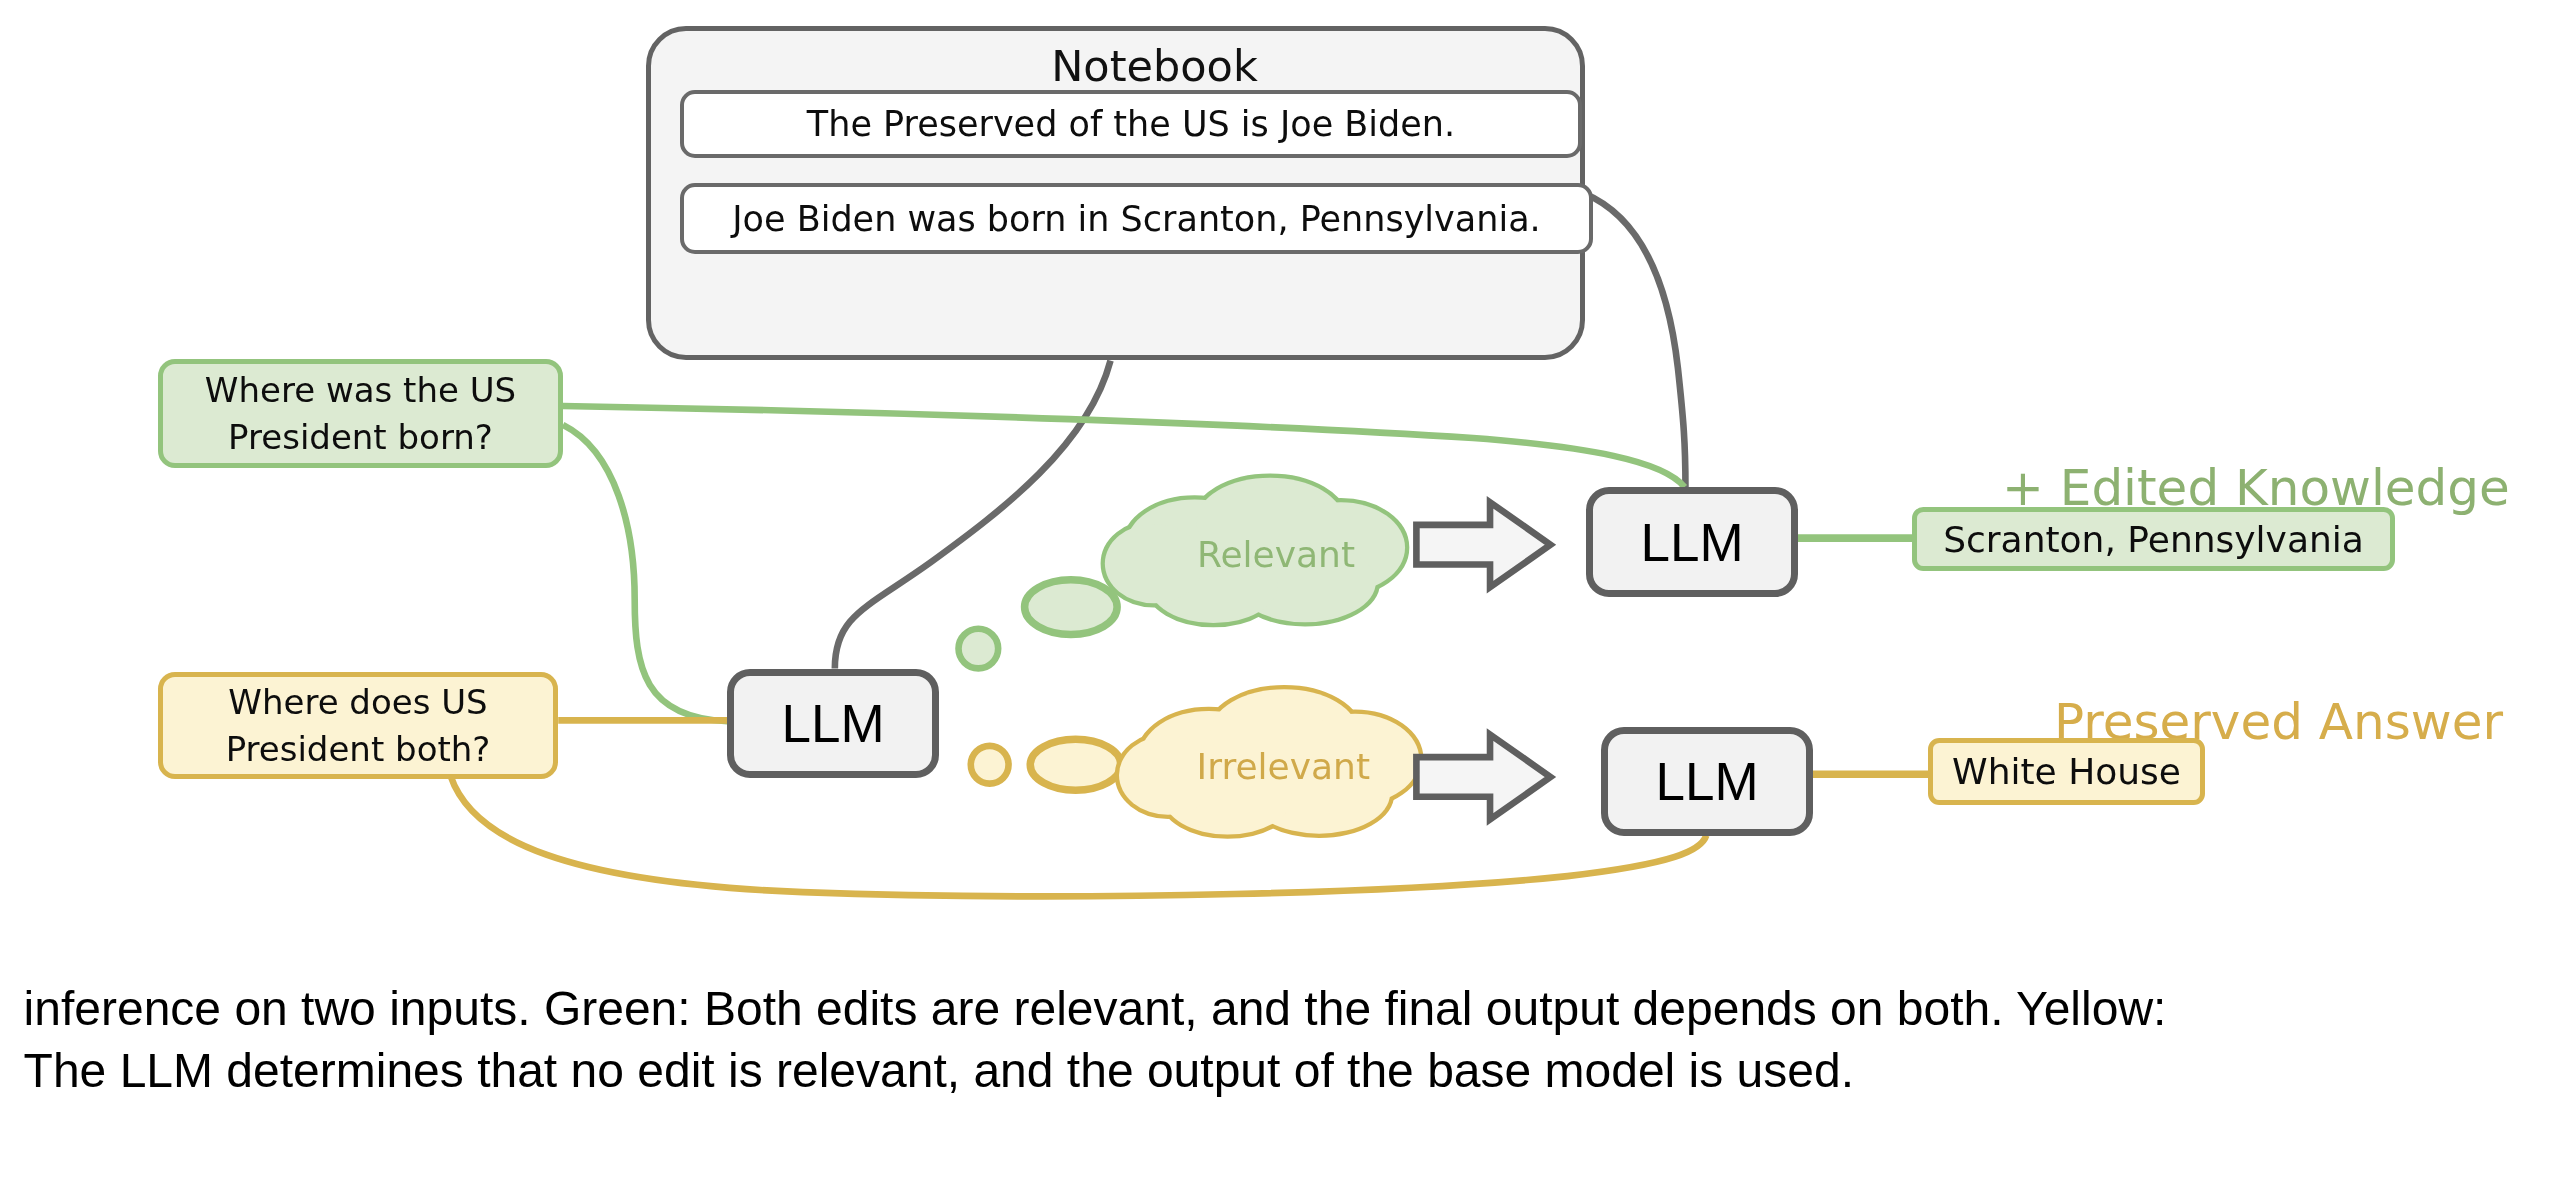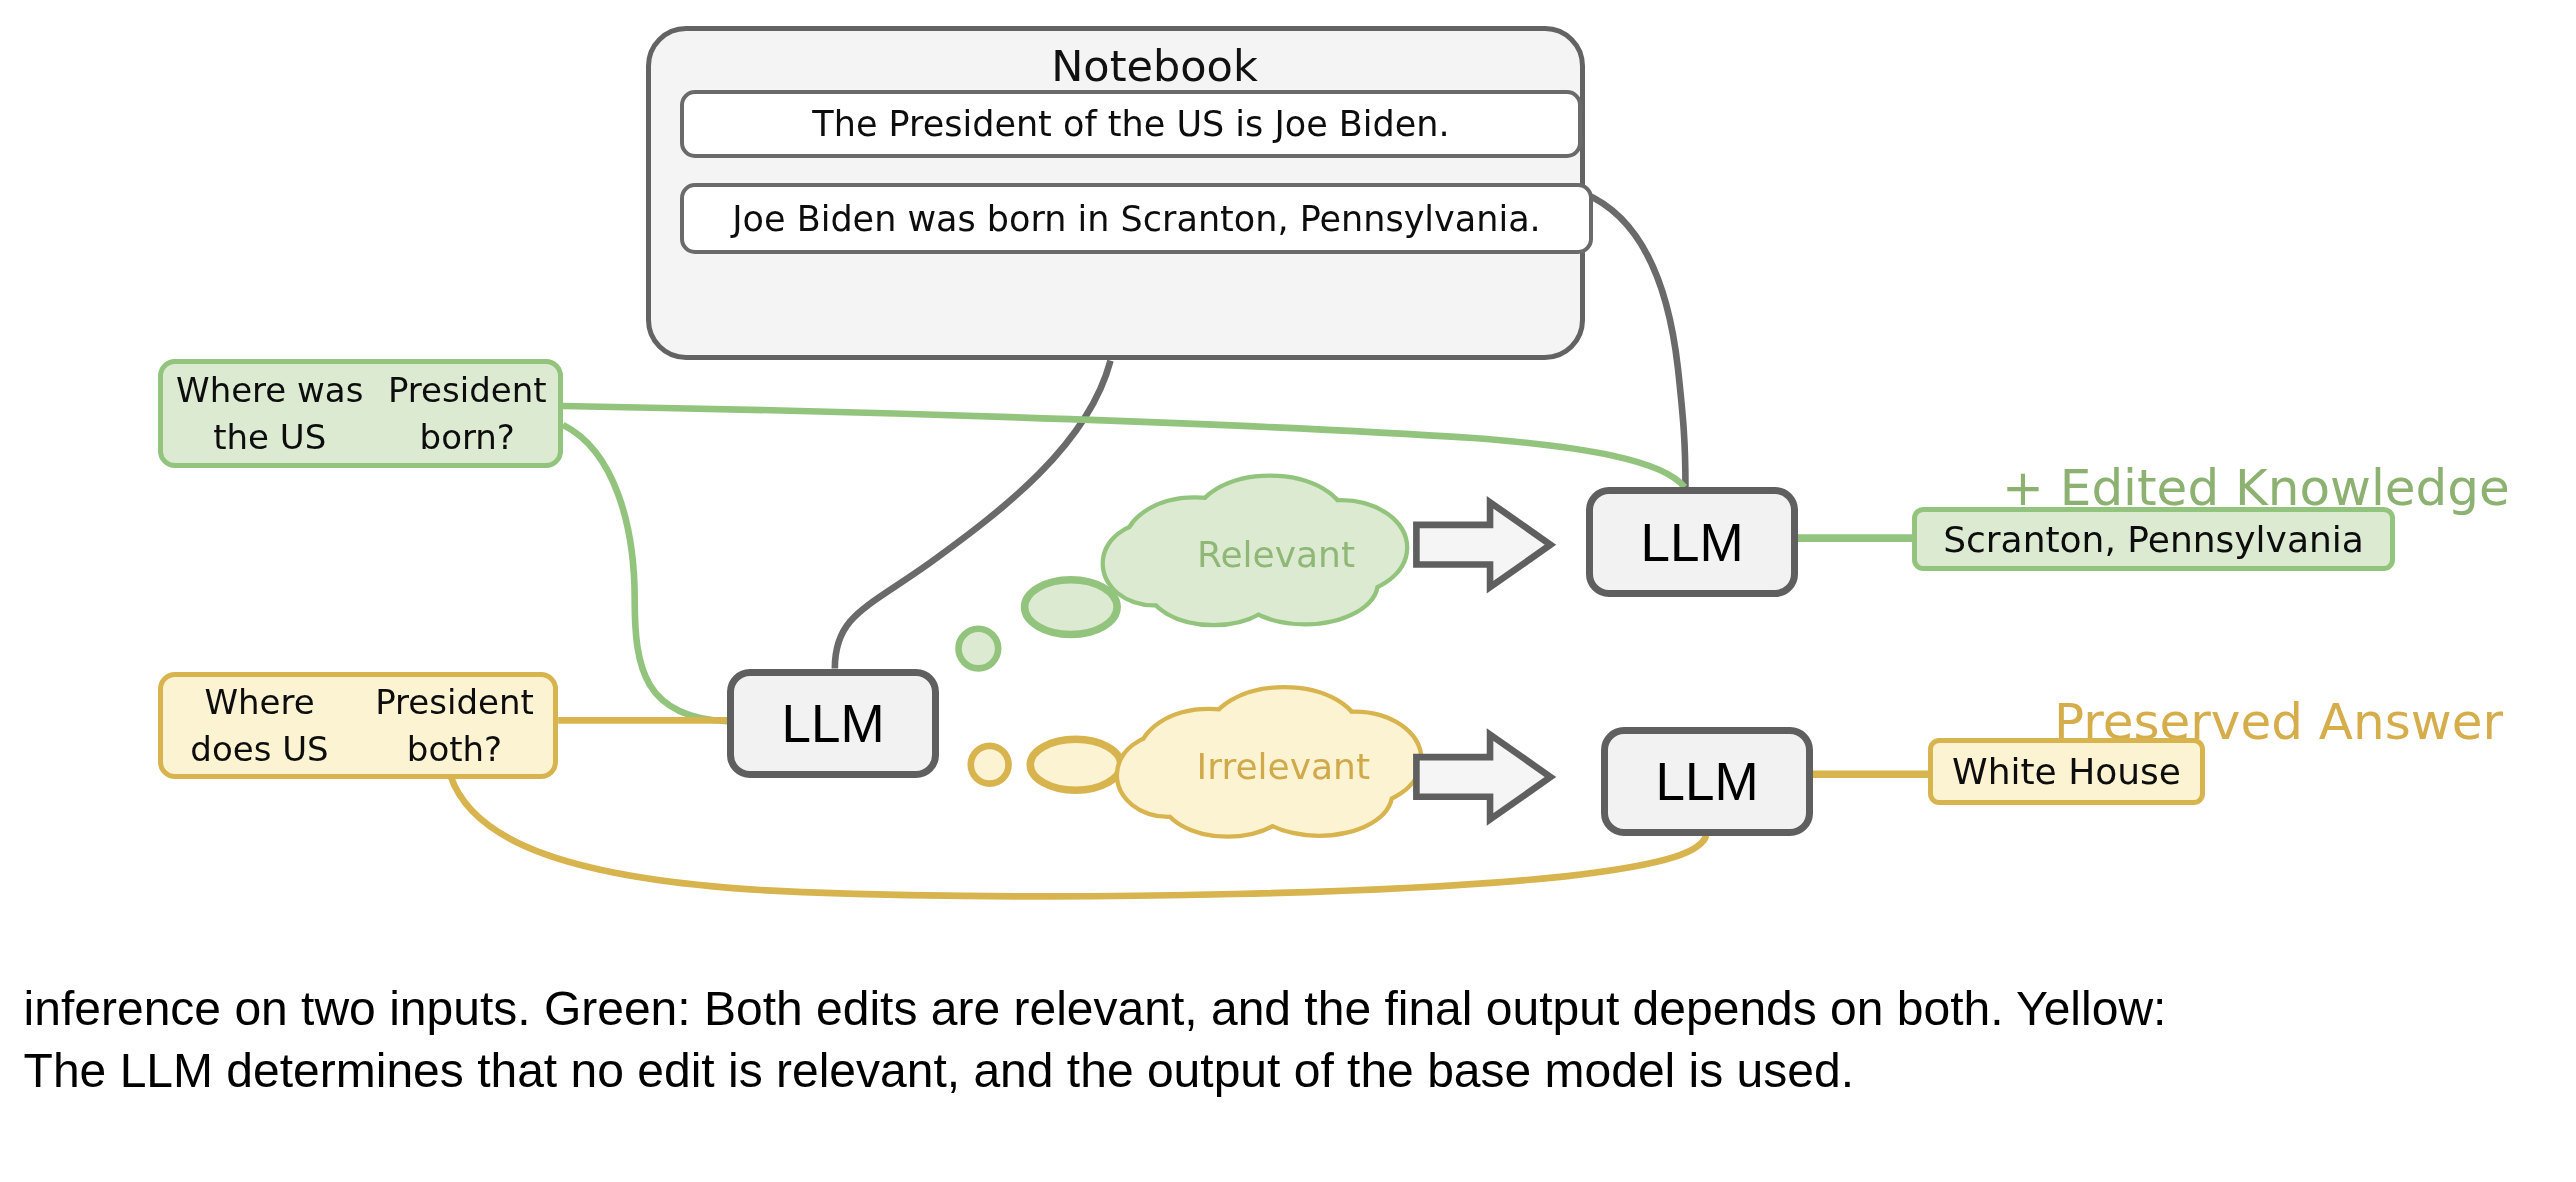--- a/index.html
+++ b/index.html
@@ -20,21 +20,21 @@
   }
   .nb-entry{
     position:absolute;background:#ffffff;border:4.7px solid #6a6a6a;border-radius:15px;
     display:flex;align-items:center;justify-content:center;
     font-size:35px;color:#0d0d0d;white-space:nowrap;
   }
   .nb-entry.e1{left:29px;top:59px;width:894px;height:60px;}
   .nb-entry.e2{left:22px;top:152px;width:905px;height:63px;margin-left:7px;}
   
   .qbox{
-    border-radius:17px;display:flex;flex-direction:row;align-items:center;justify-content:center;
+    border-radius:17px;display:flex;flex-direction:column;align-items:center;justify-content:center;
     font-size:34px;line-height:47px;color:#0d0d0d;text-align:center;
   }
   .qbox.green{left:158px;top:359px;width:405px;height:109px;background:#dcead2;border:5.7px solid #93c47d;}
   .qbox.yellow{left:158px;top:672px;width:400px;height:107px;background:#fcf3d3;border:5.7px solid #d8b44e;}
   
   .llm{
     background:#f2f2f2;border:7.6px solid #5f5f5f;border-radius:23px;
     display:flex;align-items:center;justify-content:center;
     font-family:"Liberation Sans",sans-serif;font-size:53px;color:#000000;
   }
@@ -131,21 +131,21 @@
         <ellipse cx="1237" cy="821" rx="52" ry="42"></ellipse>
       </g>
     </g>
 
     <polygon points="1500,556 1578,556 1578,532 1642,577 1578,622 1578,598 1500,598" fill="#f5f5f5" stroke="#5f5f5f" stroke-width="7"></polygon>
     <polygon points="1500,802 1578,802 1578,778 1642,823 1578,868 1578,844 1500,844" fill="#f5f5f5" stroke="#5f5f5f" stroke-width="7"></polygon>
   </svg>
 
   <div class="abs notebook">
     <div class="notebook-title">Notebook</div>
-    <div class="nb-entry e1">The President of the US is Joe Biden.</div>
+    <div class="nb-entry e1">The Preserved of the US is Joe Biden.</div>
     <div class="nb-entry e2">Joe Biden was born in Scranton, Pennsylvania.</div>
   </div>
 
   <div class="abs qbox green">
     <span>Where was the US</span>
     <span>President born?</span>
   </div>
   <div class="abs qbox yellow">
     <span>Where does US</span>
     <span>President both?</span>

